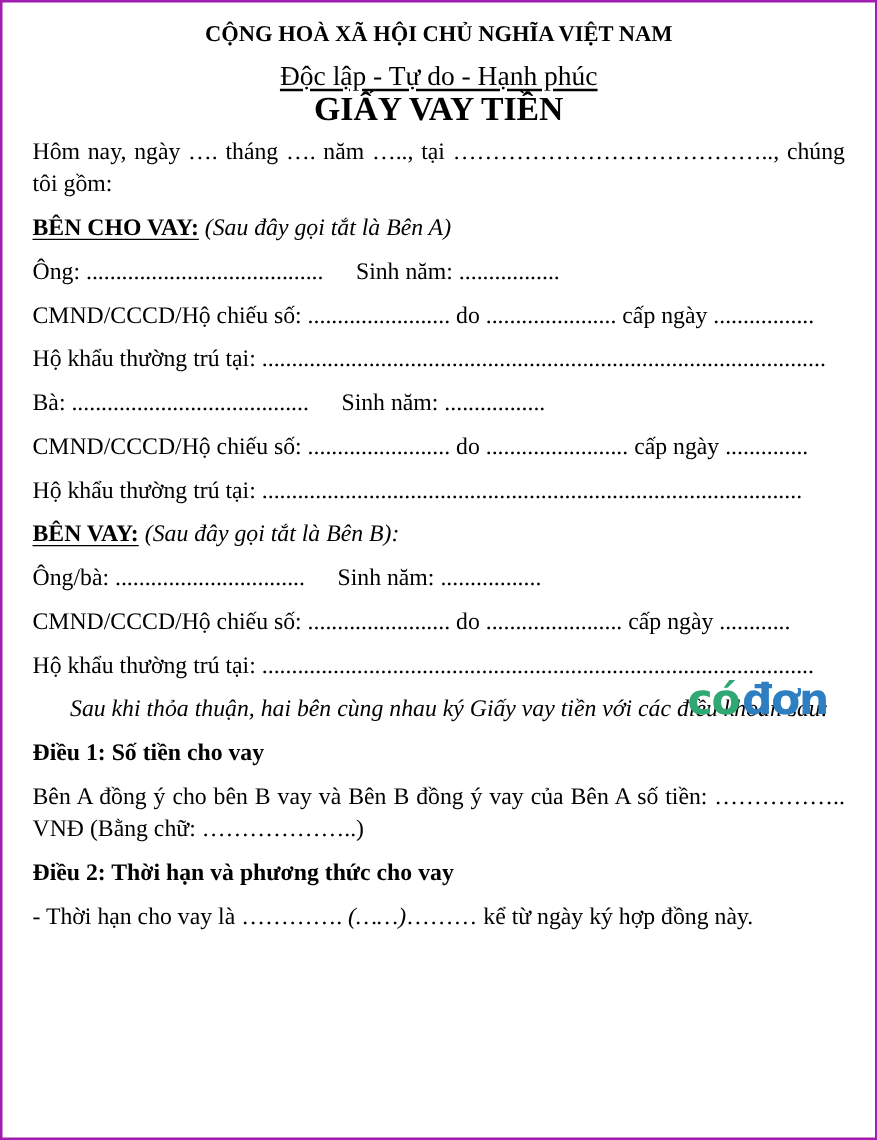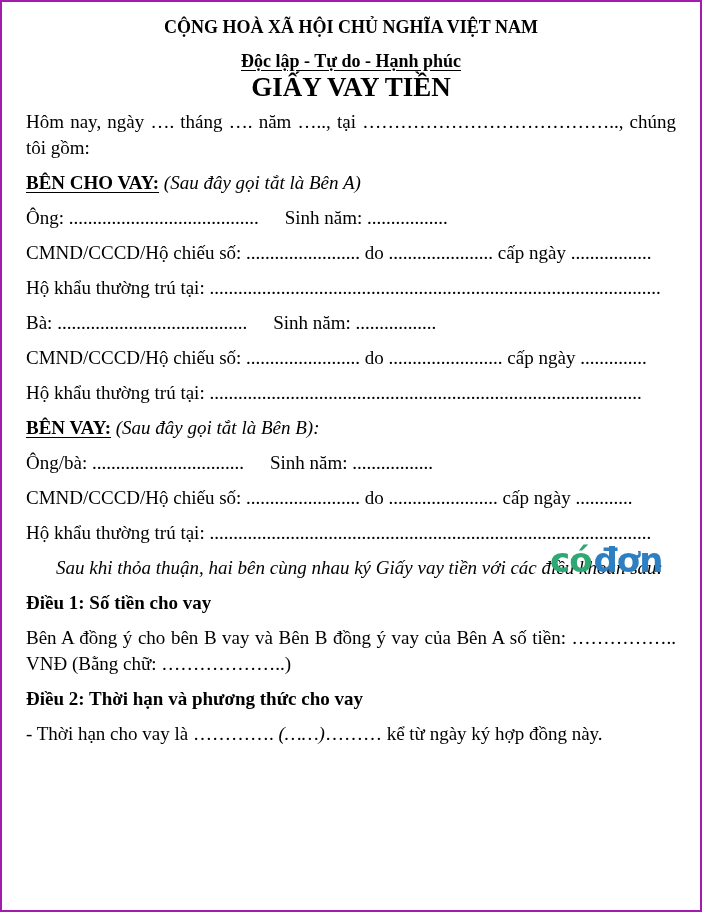--- a/index.html
+++ b/index.html
@@ -16,21 +16,21 @@
     color: #000000;
     overflow: hidden;
   }
   .page p { line-height: 26px; margin: 0 0 9px 0; }
   .center { text-align: center; }
   .justify { text-align: justify; font-family: Liberation Serif, serif; }
   .bold { font-weight: bold; }
   .italic { font-style: italic; }
   .underline { text-decoration: underline; text-underline-offset: 3px; }
   .motto1 { font-size: 18px; font-weight: bold; margin-bottom: 8px !important; }
-  .motto2 { font-size: 18px; font-weight: bold; margin-bottom: 0 !important; }
+  .motto2 { font-size: 22px; font-weight: normal; margin-bottom: 0 !important; }
   .doc-title {
     font-size: 27px; font-weight: bold; text-align: center;
     line-height: 30px; margin: 34px 0 6px 0;
   }
   .field { white-space: nowrap; overflow: hidden; }
   .gap-right { margin-left: 26px; }
   .party-note { font-style: italic; }
   .indented { text-indent: 30px; }
   .logo {
     position: absolute;

